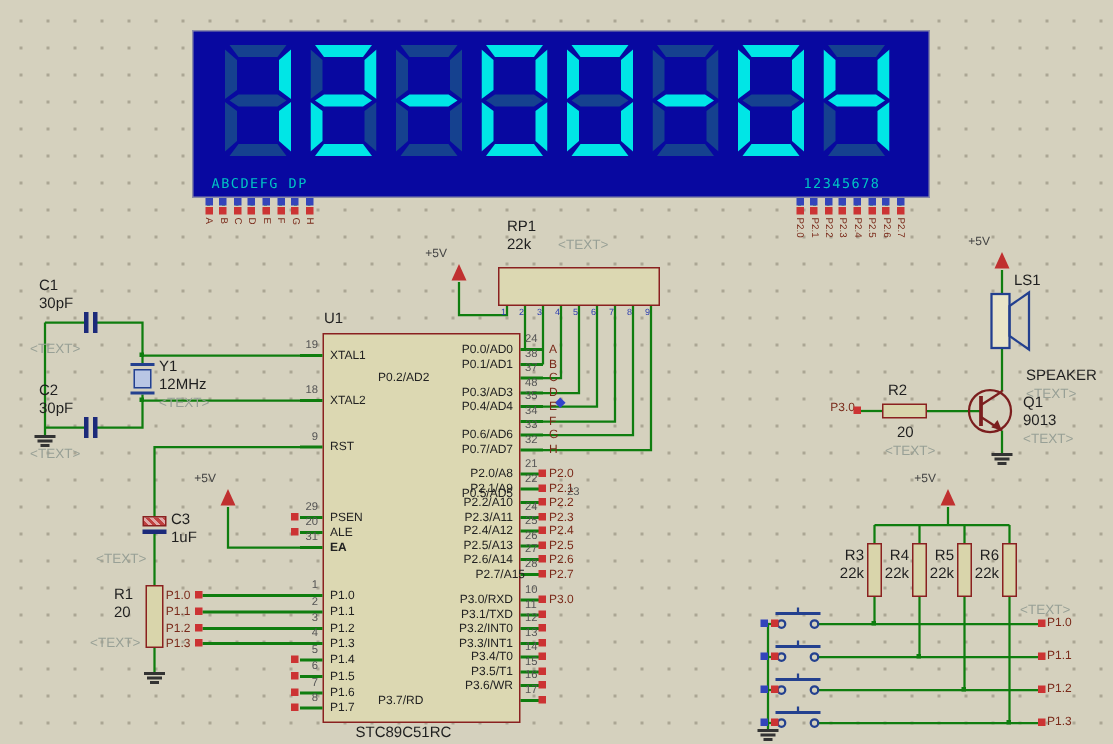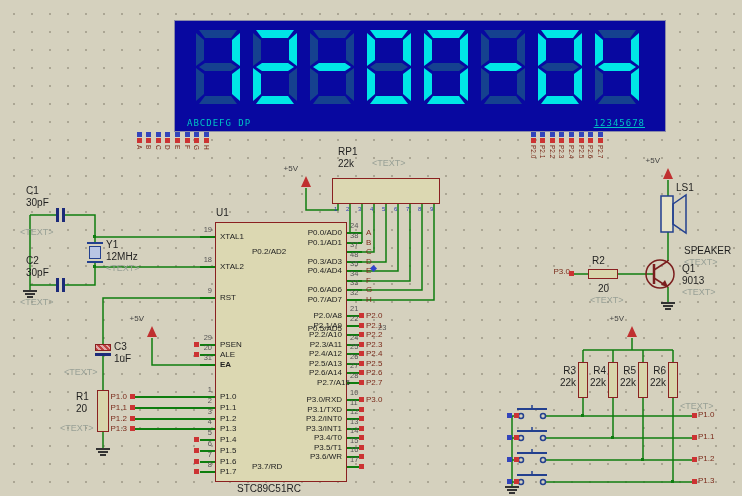--- a/index.html
+++ b/index.html
@@ -23,27 +23,27 @@
   .wire-v{position:absolute;width:2px;background:#0f7d0f;}
   .jdot{position:absolute;width:3px;height:3px;background:#0f7d0f;}
   .jdiamond{position:absolute;width:5px;height:5px;background:#3344cc;transform:rotate(45deg);}
   .chip{position:absolute;background:#dcd8b2;border:1px solid #8a2020;box-sizing:border-box;}
   .rbody{position:absolute;background:#d9d5ab;border:1px solid #8a2020;box-sizing:border-box;}
   .cap-plate{position:absolute;background:#1c2a7a;}
   .cap-pol{position:absolute;border:1px solid #8a2020;box-sizing:border-box;
     background:repeating-linear-gradient(45deg,#c04040 0 2px,#e0a8a8 2px 4px);}
   .xtal-plate{position:absolute;background:#23408f;}
   .xtal-body{position:absolute;background:#b9c6e4;border:1px solid #23408f;box-sizing:border-box;}
-  .display{position:absolute;background:#0808a0;border:1px solid #8a8aa8;box-sizing:border-box;margin-left:46px;}
+  .display{position:absolute;background:#0808a0;border:1px solid #8a8aa8;box-sizing:border-box;}
   #digits{position:absolute;left:14px;top:6px;display:flex;}
   .digit-cell{width:57px;height:80px;display:flex;align-items:center;justify-content:center;}
   .cap-left,.cap-right{position:absolute;bottom:3px;font-family:"DejaVu Sans Mono",monospace;
     font-size:9px;color:#00c4c4;letter-spacing:1px;line-height:1;}
   .cap-left{left:12px;}
-  .cap-right{right:20px;text-decoration:underline;}
+  .cap-right{right:32px;}
   .gnd{position:absolute;width:14px;height:2px;background:#333;}
   .gnd::before{content:"";position:absolute;left:2px;top:3px;width:10px;height:2px;background:#333;}
   .gnd::after{content:"";position:absolute;left:4px;top:6px;width:6px;height:2px;background:#333;}
   .vcc{position:absolute;width:0;height:0;}
   .vcc-tri{position:absolute;left:-5px;top:0;width:0;height:0;
     border-left:5px solid transparent;border-right:5px solid transparent;border-bottom:11px solid #c03030;}
   .vcc-lbl{position:absolute;left:-36px;top:-11px;width:28px;text-align:right;font-size:8px;color:#444;line-height:1;}
 </style>
 </head>
 <body>

